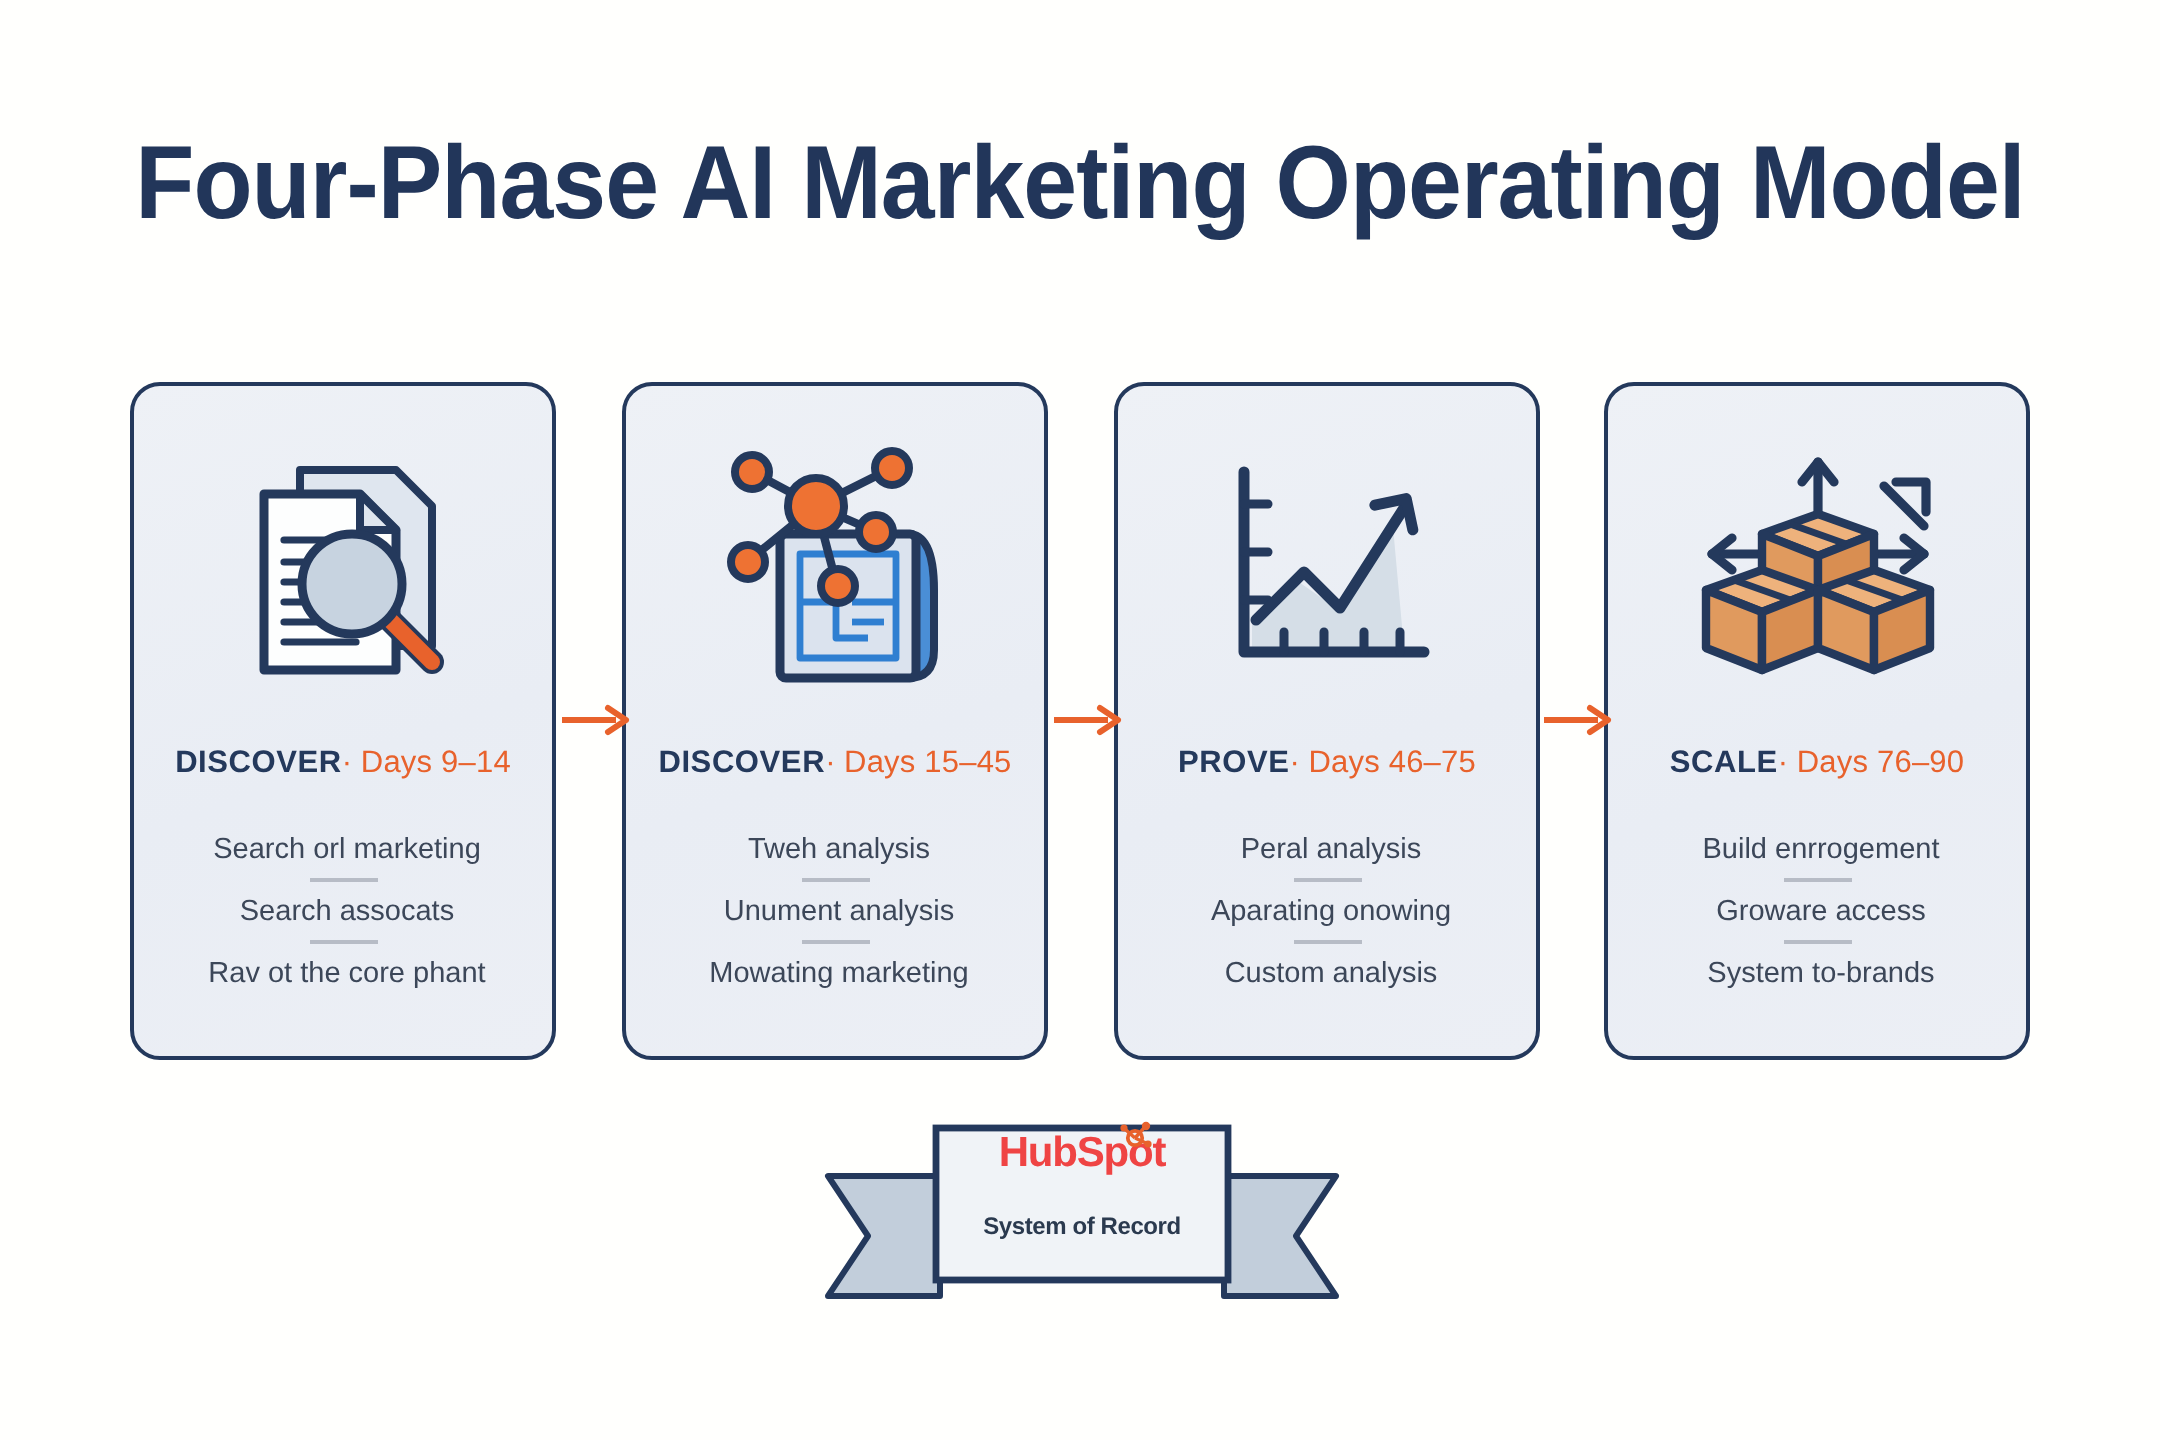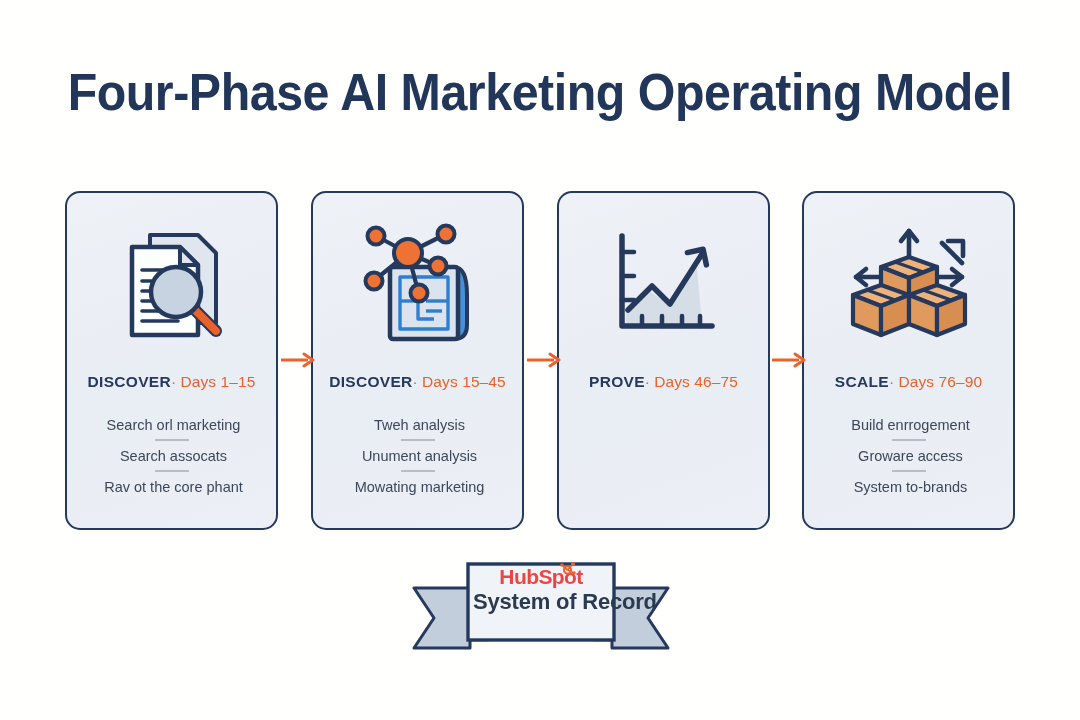--- a/index.html
+++ b/index.html
@@ -138,22 +138,22 @@
   .ribbon-brand {
     font-size: 21px;
     font-weight: bold;
     color: #ef4444;
     letter-spacing: -0.6px;
     position: relative;
     display: inline-block;
     white-space: nowrap;
   }
   .ribbon-sub {
-    margin-top: 0;
-    font-size: 22px;
+    margin-top: 17px;
+    font-size: 12px;
     font-weight: bold;
     color: #2b3a4f;
     white-space: nowrap;
     letter-spacing: -0.2px;
   }
   .sprocket {
     position: absolute;
     right: 7px;
     top: -6px;
     width: 18px;
@@ -186,21 +186,21 @@
           <line x1="30" y1="96" x2="66" y2="96"></line>
         </g>
 
         <line x1="80" y1="82" x2="104" y2="106" stroke="#24395c" stroke-width="12" stroke-linecap="round"></line>
         <line x1="80" y1="82" x2="104" y2="106" stroke="#e8622c" stroke-width="8" stroke-linecap="round"></line>
 
         <circle cx="64" cy="67" r="25" fill="#c7d3e0" stroke="#24395c" stroke-width="4.5"></circle>
       </svg>
     </div>
     <div class="card-heading">
-      <span class="phase-name">DISCOVER</span><span class="phase-dot">·</span>&nbsp;<span class="phase-days">Days 1–15</span>
+      <span class="phase-name">DISCOVER</span><span class="phase-dot">·</span>&nbsp;<span class="phase-days">Days 9–14</span>
     </div>
     <div class="card-list">
       <div class="list-item">Search orl marketing</div>
       <div class="item-divider"></div>
       <div class="list-item">Search assocats</div>
       <div class="item-divider"></div>
       <div class="list-item">Rav ot the core phant</div>
     </div>
   </div>
 
@@ -268,20 +268,27 @@
           <line x1="78" y1="98" x2="78" y2="88"></line>
           <line x1="96" y1="98" x2="96" y2="88"></line>
         </g>
 
         <path d="M24 82 L48 58 L66 76 L98 26" fill="none" stroke="#24395c" stroke-width="5.5" stroke-linecap="round" stroke-linejoin="round"></path>
         <path d="M84 22 L100 22 L100 38" fill="none" stroke="#24395c" stroke-width="5.5" stroke-linecap="round" stroke-linejoin="round" transform="rotate(-12 96 26)"></path>
       </svg>
     </div>
     <div class="card-heading">
       <span class="phase-name">PROVE</span><span class="phase-dot">·</span>&nbsp;<span class="phase-days">Days 46–75</span>
+    </div>
+    <div class="card-list">
+      <div class="list-item">Peral analysis</div>
+      <div class="item-divider"></div>
+      <div class="list-item">Aparating onowing</div>
+      <div class="item-divider"></div>
+      <div class="list-item">Custom analysis</div>
     </div>
   </div>
 
   <div class="card card-4">
     <div class="card-icon">
       <svg width="126" height="122" viewBox="0 0 126 122">
 
         <g stroke="#24395c" stroke-width="4.6" fill="none" stroke-linecap="round" stroke-linejoin="round">
           <line x1="63" y1="8" x2="63" y2="42"></line>
           <path d="M55 18 L63 8 L71 18"></path>

